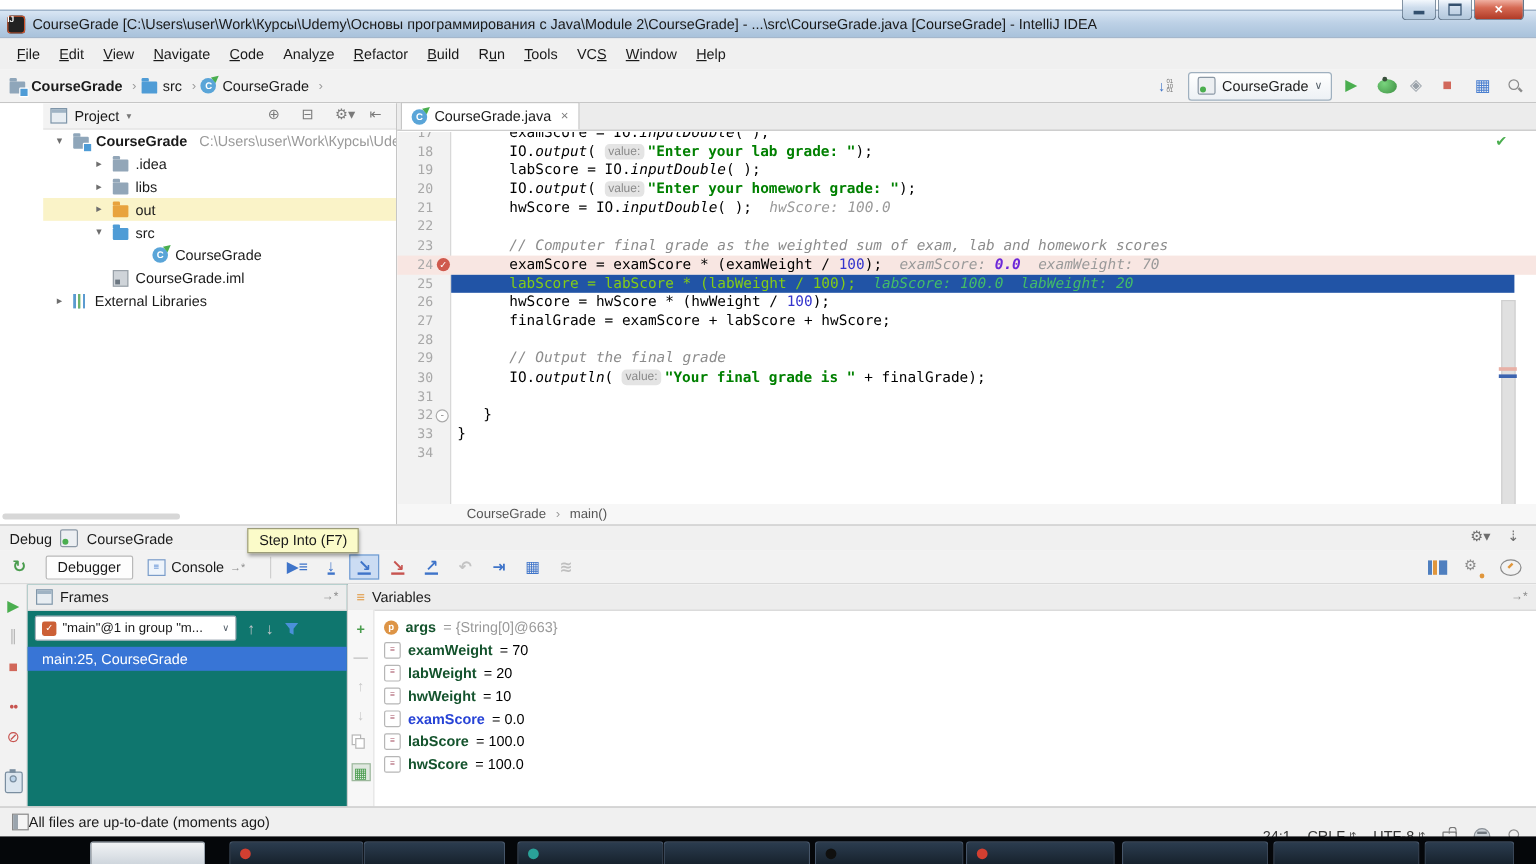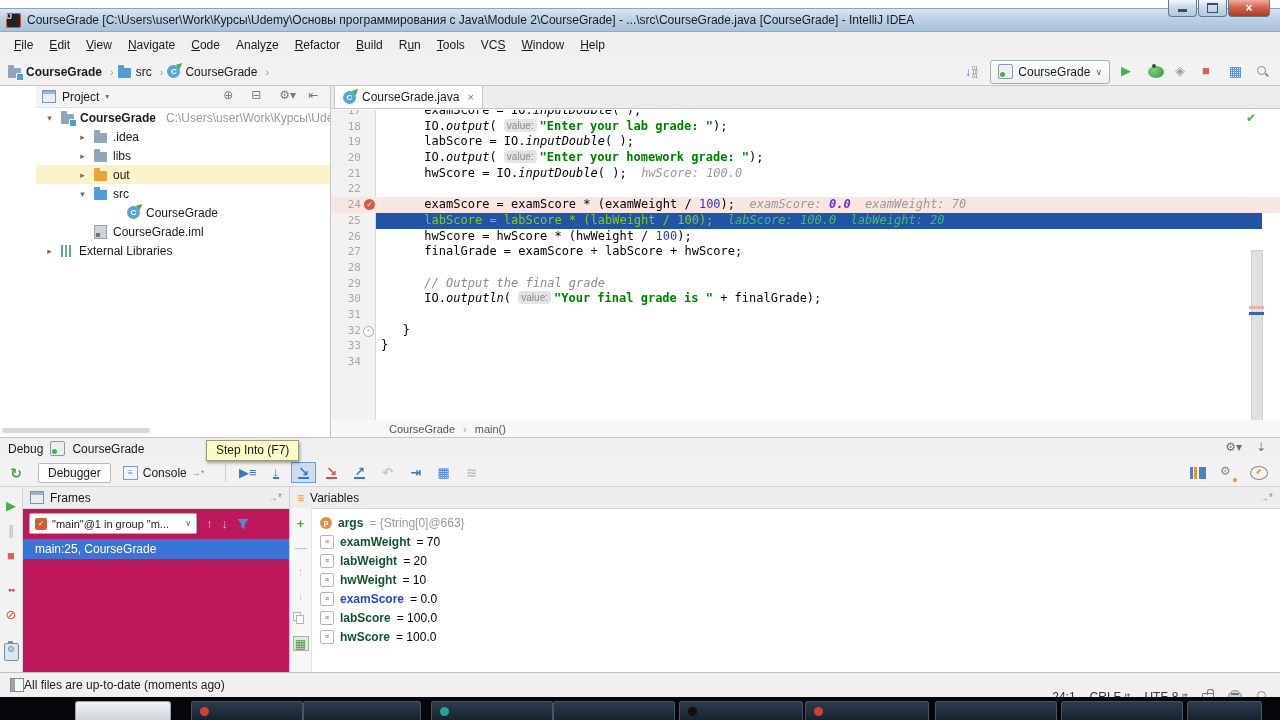--- a/index.html
+++ b/index.html
@@ -155,21 +155,21 @@
   .step{width:25px;height:21px;display:flex;align-items:center;justify-content:center;font-size:13px;font-weight:bold;}
   .step .g.bar{border-bottom:2px solid currentColor;line-height:11px;display:inline-block;}
   .step.hl{background:#cbdcf3;border:1px solid #6f9bd1;box-sizing:border-box;}
   #dbg-right{margin-left:auto;margin-right:12px;display:flex;gap:14px;align-items:center;color:#8a8a8a;}
   #dbgstrip{position:absolute;top:487px;left:0;width:23px;height:185px;background:#f2f2f2;
     border-right:1px solid #d8d8d8;box-sizing:border-box;display:flex;flex-direction:column;
     align-items:center;padding-top:10px;gap:9px;}
   .strip-ic{height:16px;display:flex;align-items:center;justify-content:center;font-size:13px;}
   .strip-ic.small2{font-size:7px;letter-spacing:-1px;}
   .strip-gap{height:8px;}
-  #frames{position:absolute;top:487px;left:23px;width:267px;height:185px;background:#be185d;
+  #frames{position:absolute;top:487px;left:23px;width:267px;height:185px;background:#0f766e;
     border-right:1px solid #d0d0d0;box-sizing:border-box;}
   .panelheader{height:21px;background:#ededed;border-bottom:1px solid #d6d6d6;
     display:flex;align-items:center;gap:6px;padding:0 7px;}
   .panelheader .flt{margin-left:auto;color:#8a8a8a;font-size:10px;}
   #frames-comborow{display:flex;align-items:center;padding:4px 6px 2px 6px;gap:9px;}
   #thread-combo{width:168px;height:21px;border:1px solid #a8b2bc;border-radius:2px;background:#fff;
     display:flex;align-items:center;gap:5px;padding:0 5px;box-sizing:border-box;font-size:11px;}
   #thread-combo .txt{white-space:nowrap;overflow:hidden;flex:1;}
   #thread-combo .caret{font-size:8px;color:#55606a;}
   .mini-arrow{color:#c0c4c8;font-size:13px;font-weight:bold;}
@@ -370,20 +370,24 @@
           <span class="codetxt">      <span class="sg-p">IO.</span><span class="sg-m">output</span><span class="sg-p">( </span><span class="sg-h">value:</span><span class="sg-s">"Enter your homework grade: "</span><span class="sg-p">);</span></span>
         </div>
         <div class="codeline">
           <span class="gut">21</span>
           <span class="codetxt">      <span class="sg-p">hwScore = IO.</span><span class="sg-m">inputDouble</span><span class="sg-p">( );  </span><span class="sg-d">hwScore: 100.0</span></span>
         </div>
         <div class="codeline">
           <span class="gut">22</span>
           <span class="codetxt"></span>
         </div>
+        <div class="codeline">
+          <span class="gut">23</span>
+          <span class="codetxt">      <span class="sg-c">// Computer final grade as the weighted sum of exam, lab and homework scores</span></span>
+        </div>
         <div class="codeline break">
           <span class="gut">24<span class="bpdot">✓</span></span>
           <span class="codetxt">      <span class="sg-p">examScore = examScore * (examWeight / </span><span class="sg-n2">100</span><span class="sg-p">);  </span><span class="sg-d">examScore: </span><span class="sg-o">0.0</span><span class="sg-d">  examWeight: 70</span></span>
         </div>
         <div class="codeline exec">
           <span class="gut">25</span>
           <span class="codetxt">      <span class="sg-p">labScore = labScore * (labWeight / 100);  </span><span class="sg-g">labScore: 100.0  labWeight: 20</span></span>
         </div>
         <div class="codeline">
           <span class="gut">26</span>

